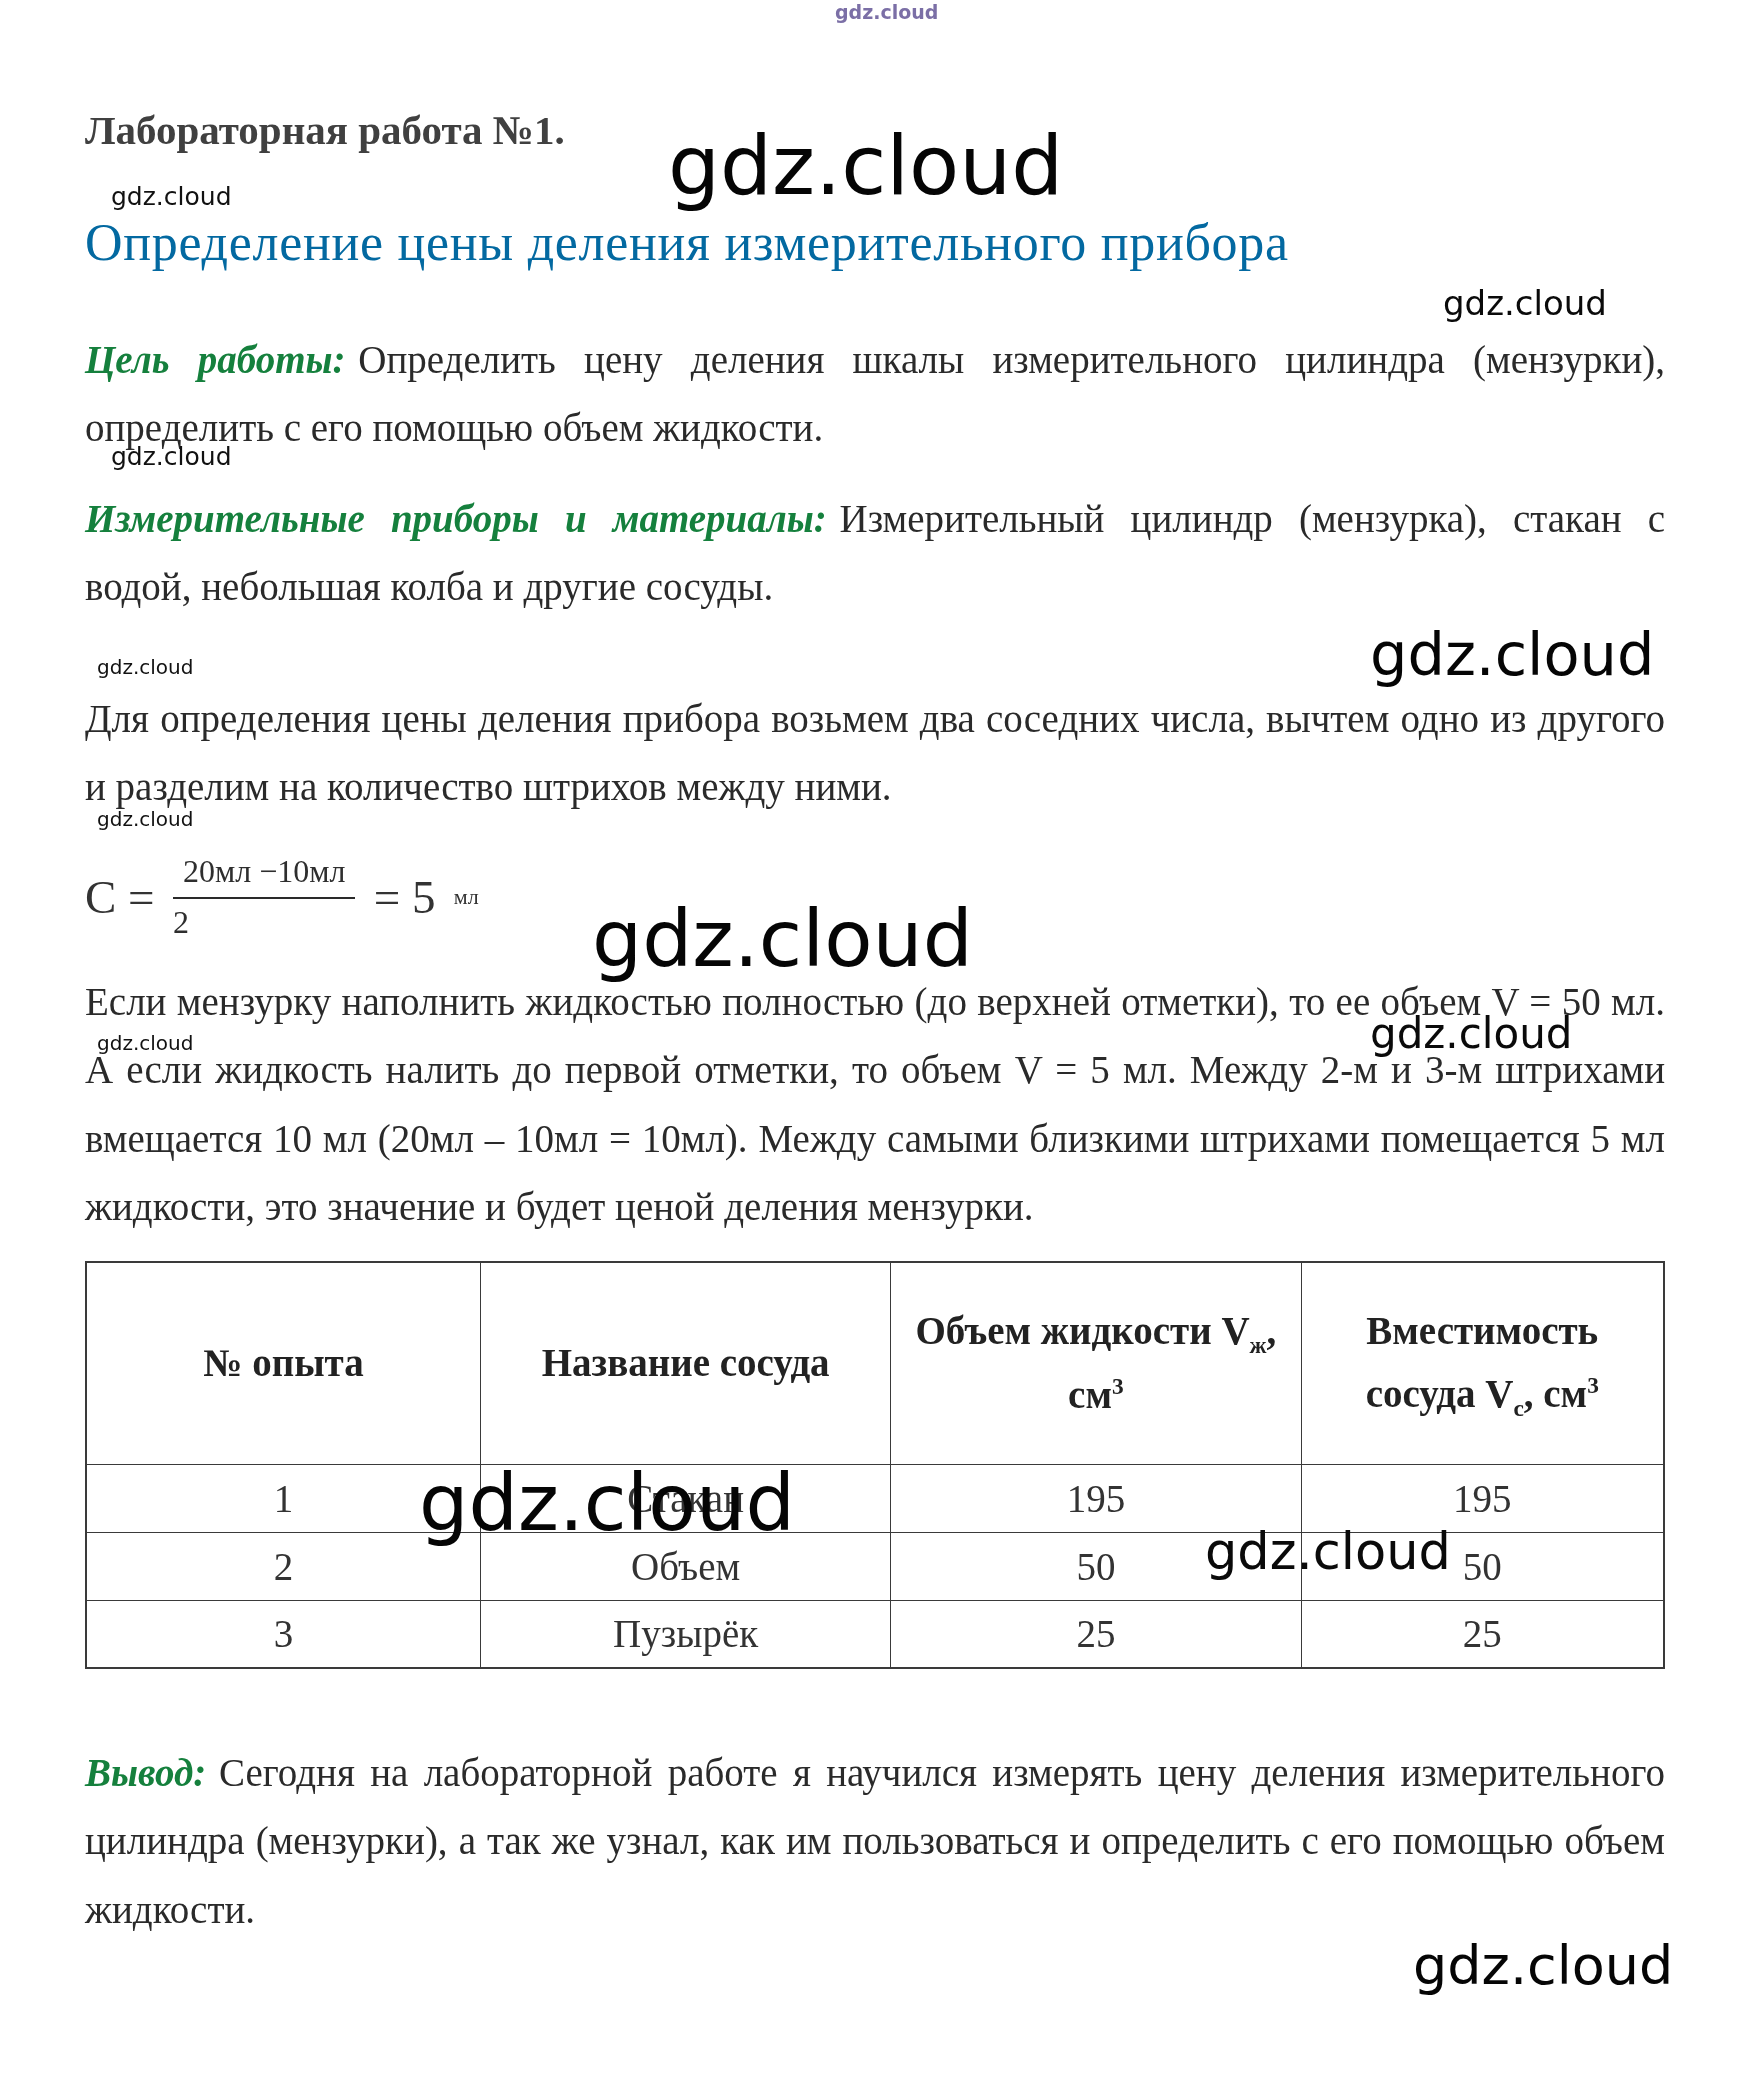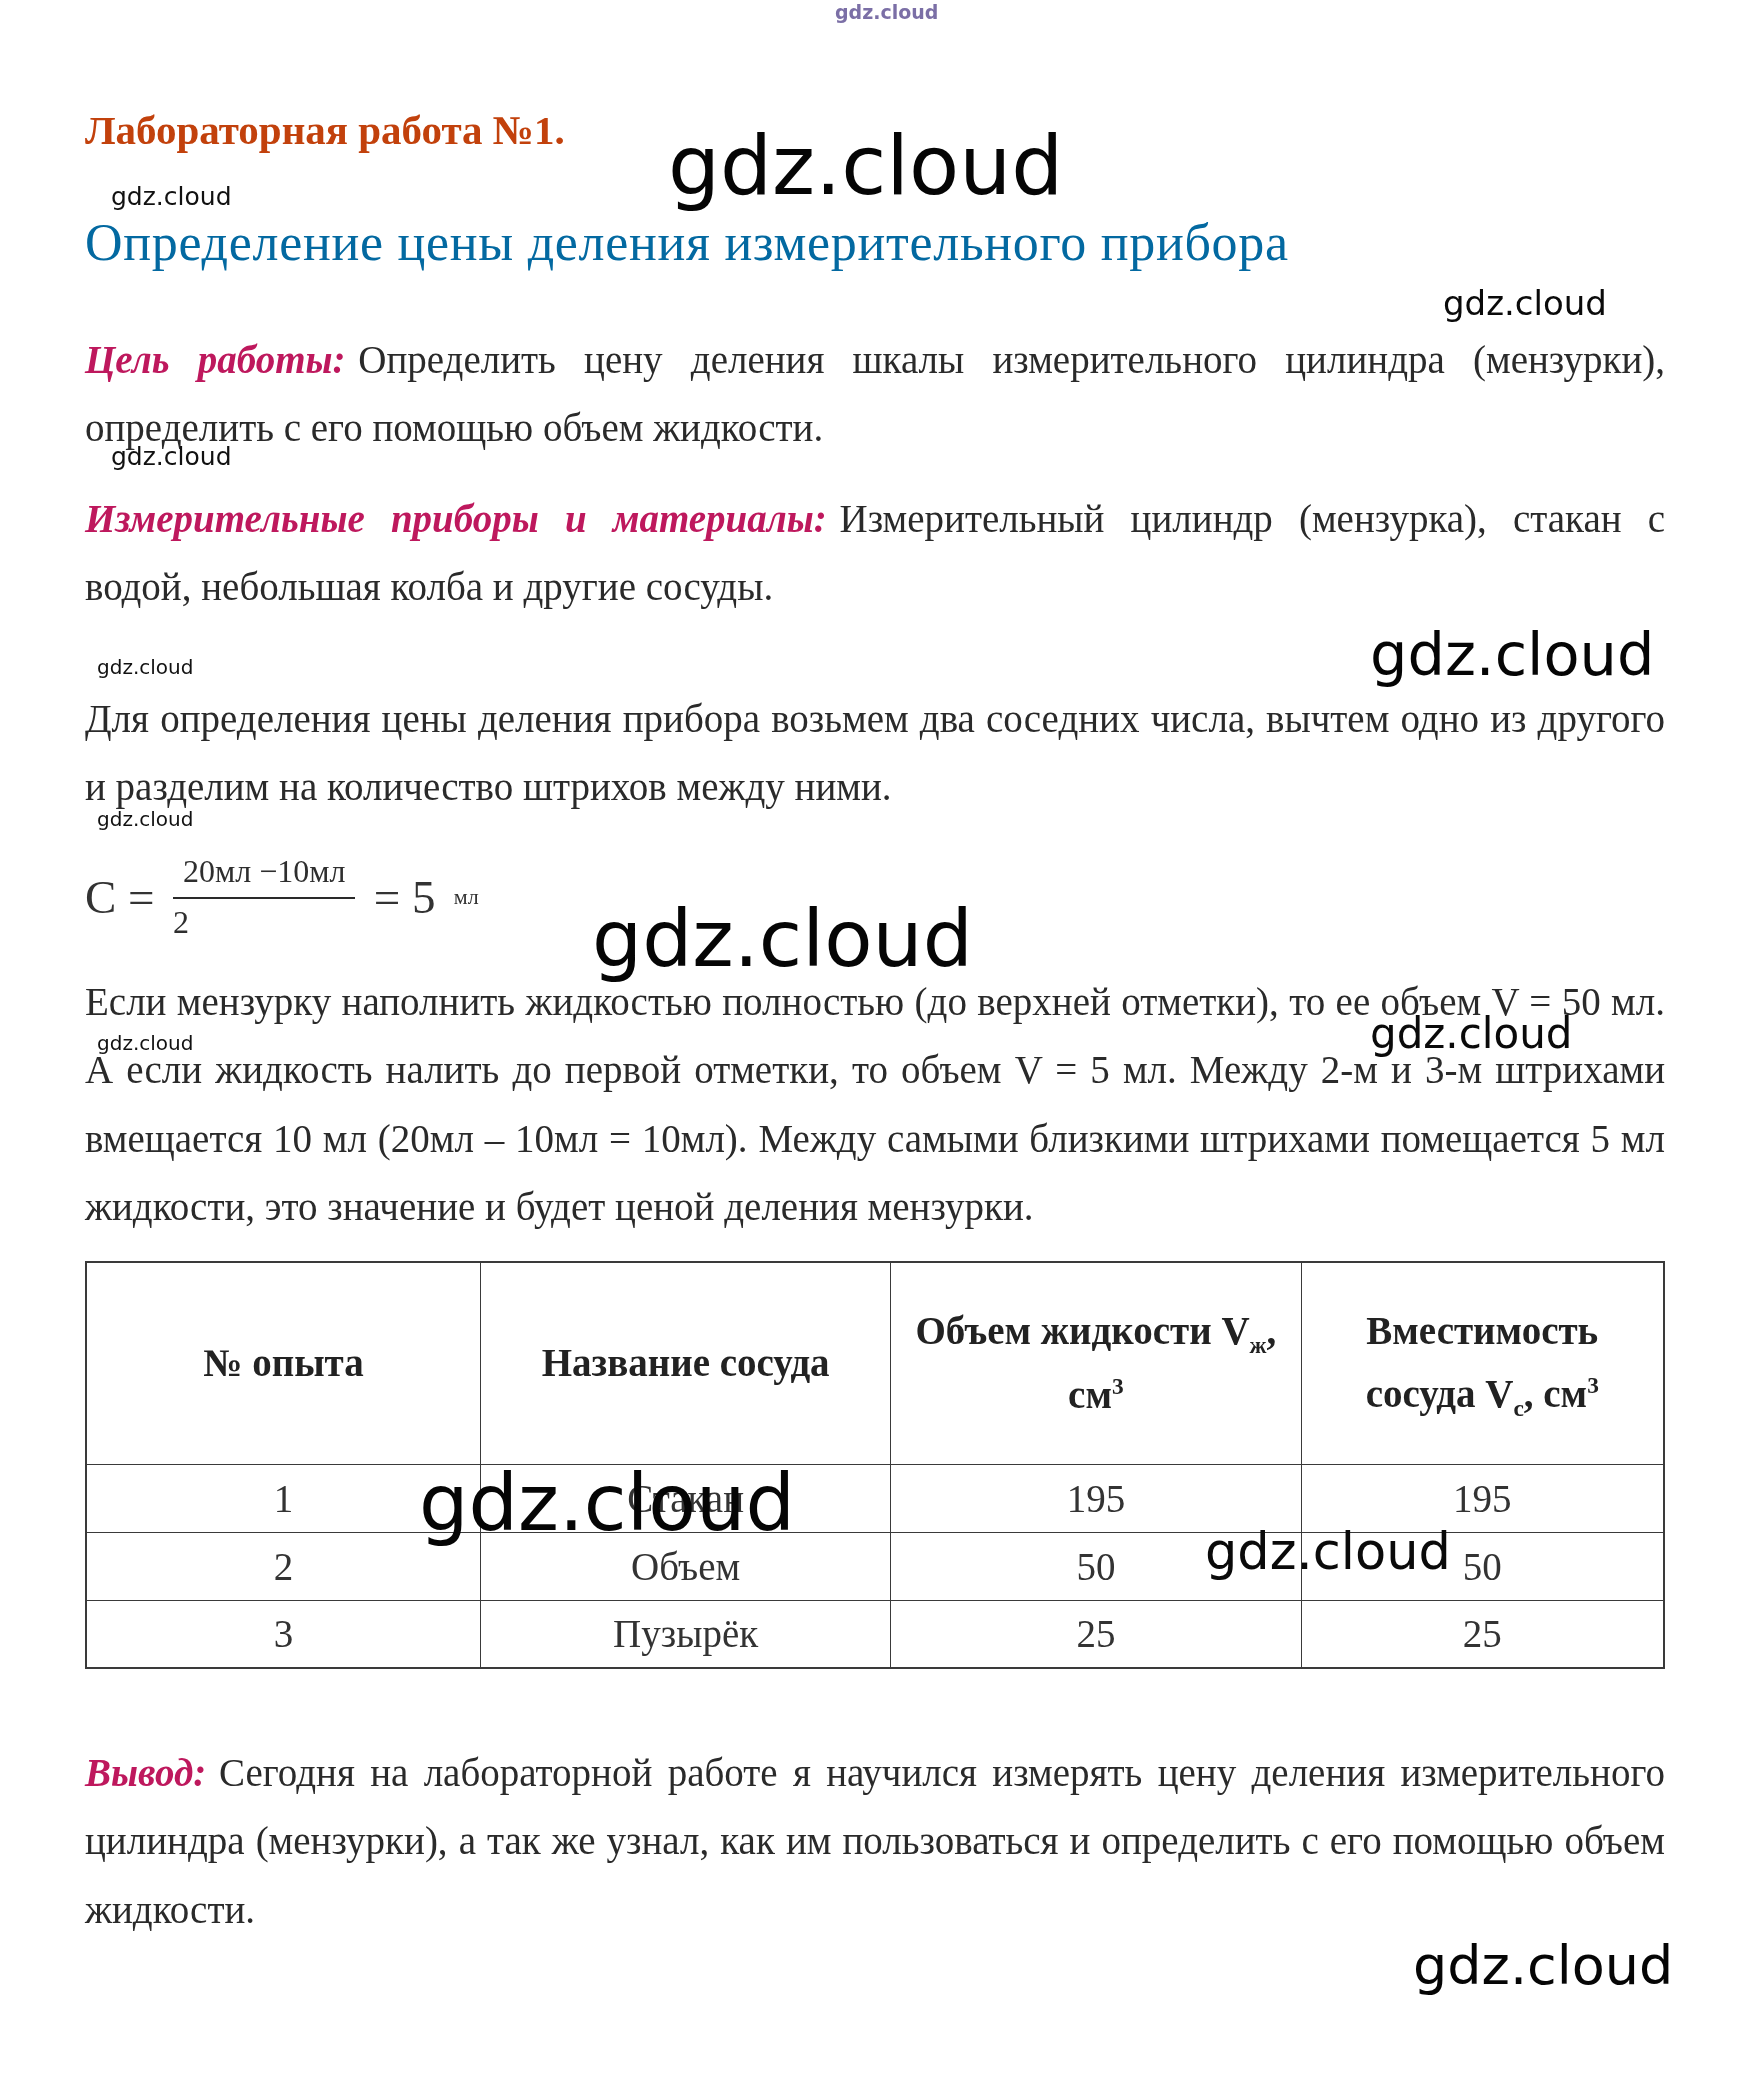--- a/index.html
+++ b/index.html
@@ -33,39 +33,39 @@
   .wm-big-mid    { left: 592px;  top: 893px; font-size: 79px; color: #050505; }
   .wm-sm-e       { left: 97px;  top: 1031px; font-size: 20px;  color: #111; }
   .wm-rt-b       { left: 1370px; top: 1009px; font-size: 42px;  color: #0a0a0a; }
   .wm-big-table  { left: 419px;  top: 1458px; font-size: 78px; color: #050505; }
   .wm-rt-c       { left: 1205px; top: 1522px; font-size: 51px;  color: #0a0a0a; }
   .wm-bot-right  { left: 1413px; top: 1934px; font-size: 54px;  color: #050505; }
 
   h1.lab-title {
     font-size: 41px;
     font-weight: 700;
-    color: #c2410c;
+    color: #404040;
   }
   h2.lab-subtitle {
     font-size: 52px;
     font-weight: 400;
     color: #0369a1;
     margin-top: 59px;
     letter-spacing: 0.7px;
   }
   p.body-par {
     font-size: 39px;
     line-height: 1.75;
     text-align: justify;
     color: #2a2a2a;
   }
   .lead {
     font-weight: 700;
     font-style: italic;
-    color: #be185d;
+    color: #15803d;
     margin-right: 12.7px;
   }
   .p-goal   { margin-top: 54px; }
   .p-equip  { margin-top: 22.5px; }
   .p-method { margin-top: 63px; }
   .p-expl   { margin-top: 25px; }
   .p-concl  { margin-top: 70px; }
 
   .formula {
     margin-top: 30px;

